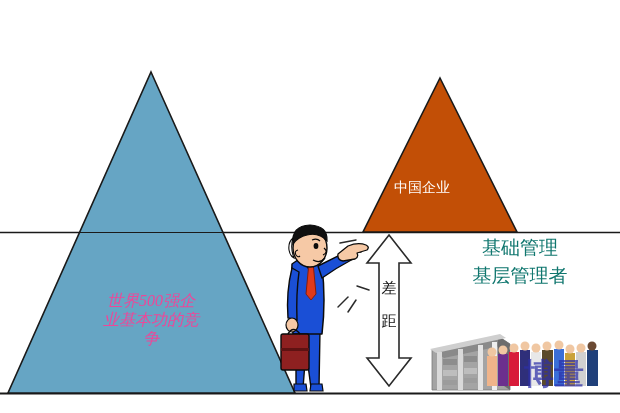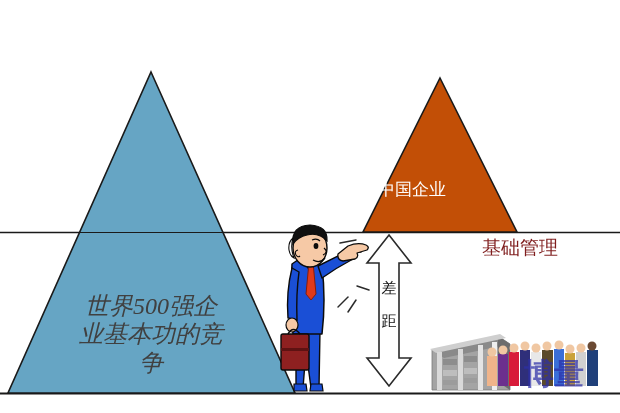--- a/index.html
+++ b/index.html
@@ -27,49 +27,50 @@
   .txt {
     position: absolute;
     white-space: pre;
     line-height: 1.18;
   }
   #blue-label {
     left: 38px;
     top: 292px;
     width: 226px;
     text-align: center;
-    color: #404040;
-    font-size: 24px;
+    color: #ec4899;
+    font-size: 16px;
     font-style: italic;
     font-family: "Liberation Serif", "DejaVu Serif", serif;
     letter-spacing: 0px;
   }
   #orange-label {
-    left: 378px;
+    left: 366px;
     top: 180px;
     width: 112px;
+    text-align: center;
     color: #ffffff;
-    font-size: 17px;
+    font-size: 14px;
     font-family: "Liberation Serif", "DejaVu Serif", serif;
   }
   #gap-label {
     left: 378px;
     top: 272px;
     width: 22px;
     text-align: center;
     color: #111111;
     font-size: 15px;
     font-family: "Liberation Serif", "DejaVu Serif", serif;
     line-height: 2.2;
   }
   .right-line {
     left: 430px;
     width: 180px;
     text-align: center;
-    color: #7f1d1d;
+    color: #0f766e;
     font-size: 19px;
     font-family: "Liberation Serif", "DejaVu Serif", serif;
   }
   #right-line-0 { top: 237px; }
   #right-line-1 { top: 265px; }
   #right-line-2 { top: 293px; }
   #wm-url {
     left: 470px;
     top: 396px;
     width: 148px;
@@ -220,16 +221,17 @@
   <div class="txt" id="blue-label">世界500强企
 业基本功的竞
 争</div>
 
   <div class="txt" id="orange-label">中国企业</div>
 
   <div class="txt" id="gap-label">差
 距</div>
 
   <div class="txt right-line" id="right-line-0">基础管理</div>
+  <div class="txt right-line" id="right-line-1">基层管理者</div>
 
   <div class="txt" id="wm-logo">博量</div>
 
 </div>
 
 </body></html>

